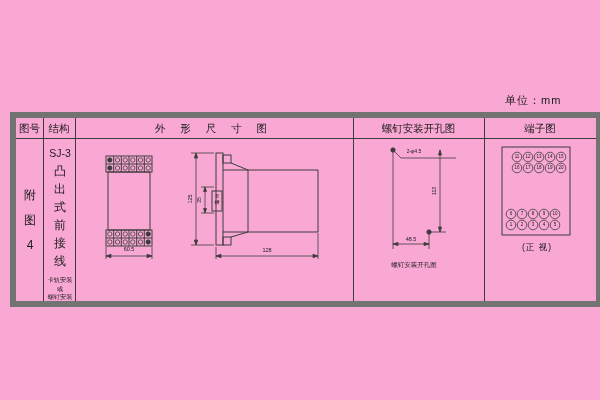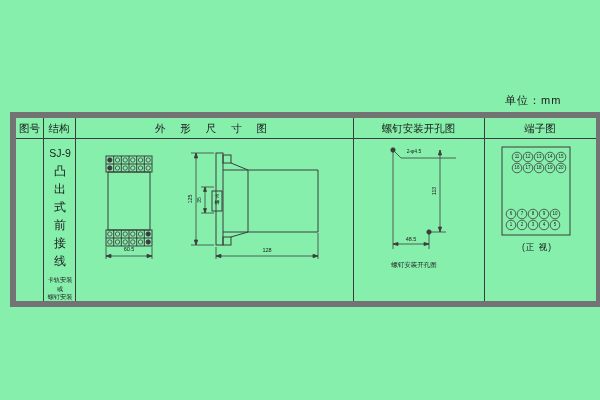--- a/index.html
+++ b/index.html
@@ -1,17 +1,17 @@
 <!DOCTYPE html>
 <html><head>
 <meta charset="utf-8">
 <style>
   html,body{margin:0;padding:0;background:#ffffff;}
   .canvas{
-    position:relative;width:600px;height:400px;background:#86efac;
+    position:relative;width:600px;height:400px;background:#f9a8d4;
     font-family:"Liberation Sans","DejaVu Sans",sans-serif;color:#1a1a1a;overflow:hidden;
   }
   .unit-label{position:absolute;left:505px;top:93px;font-size:11px;letter-spacing:1px;}
   .tbl{position:absolute;left:10px;top:112px;width:580px;height:183px;border:6px solid #737373;}
   .vline{position:absolute;top:0;width:1px;height:100%;background:#3c3c3c;}
   .hdr-line{position:absolute;left:0;top:20px;width:100%;height:1px;background:#3c3c3c;}
   .hdr{position:absolute;top:4px;font-size:10.5px;text-align:center;white-space:nowrap;}
   .cell{position:absolute;top:21px;height:162px;}
   .figno{left:0;width:28px;display:flex;align-items:center;justify-content:center;}
   .figno div{width:14px;font-size:12px;line-height:25px;text-align:center;word-break:break-all;}
@@ -41,23 +41,26 @@
     <div class="vline" style="left:337px;"></div>
     <div class="vline" style="left:468px;"></div>
     <div class="hdr-line"></div>
 
     <div class="hdr" style="left:0;width:27px;">图号</div>
     <div class="hdr" style="left:27px;width:32px;">结构</div>
     <div class="hdr" style="left:59px;width:278px;letter-spacing:6px;">外 形 尺 寸 图</div>
     <div class="hdr" style="left:337px;width:131px;">螺钉安装开孔图</div>
     <div class="hdr" style="left:468px;width:112px;">端子图</div>
 
+    <div class="cell figno">
+      <div>附图4</div>
+    </div>
 
     <div class="cell struct">
-      <span class="model">SJ-9</span>
+      <span class="model">SJ-3</span>
       <div class="vtype">凸出式前接线</div>
       <div class="mnt-wrap">
         <span class="mnt">卡轨安装</span>
         <span class="mnt">或</span>
         <span class="mnt">螺钉安装</span>
       </div>
     </div>
   </div>
 
   <svg class="art" width="600" height="400" viewBox="0 0 600 400">

